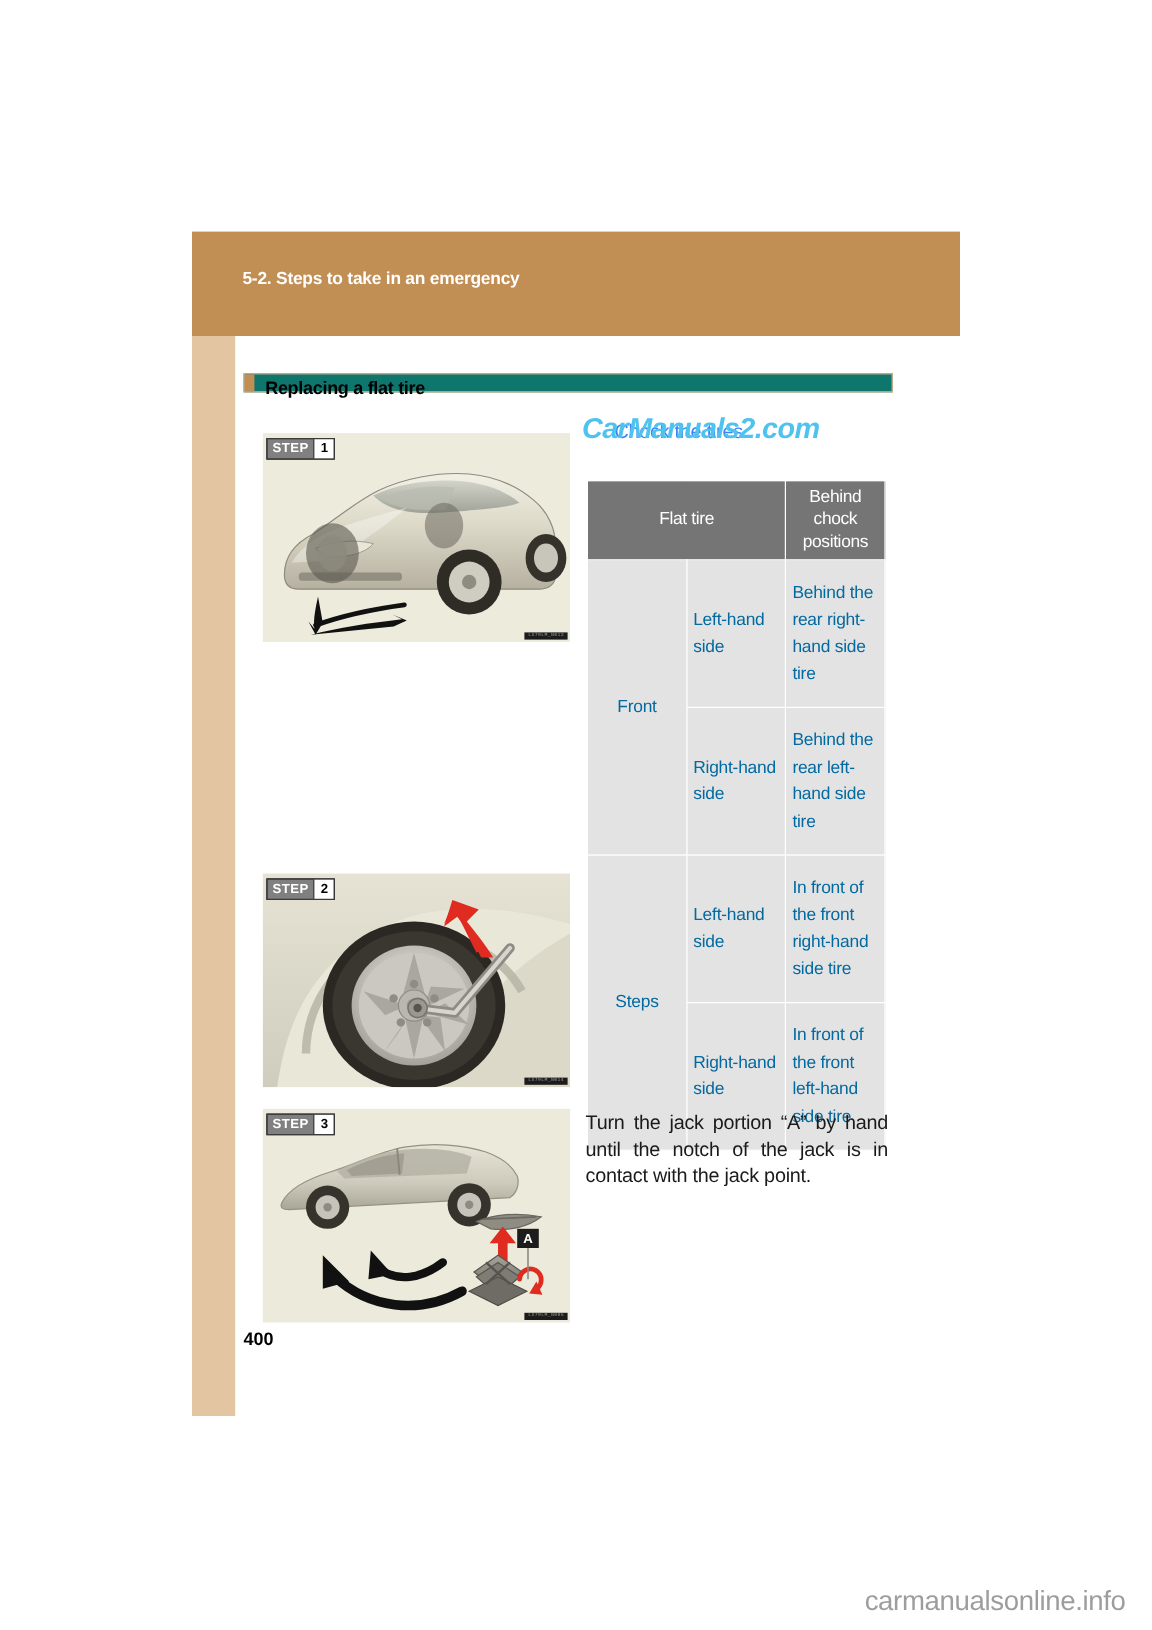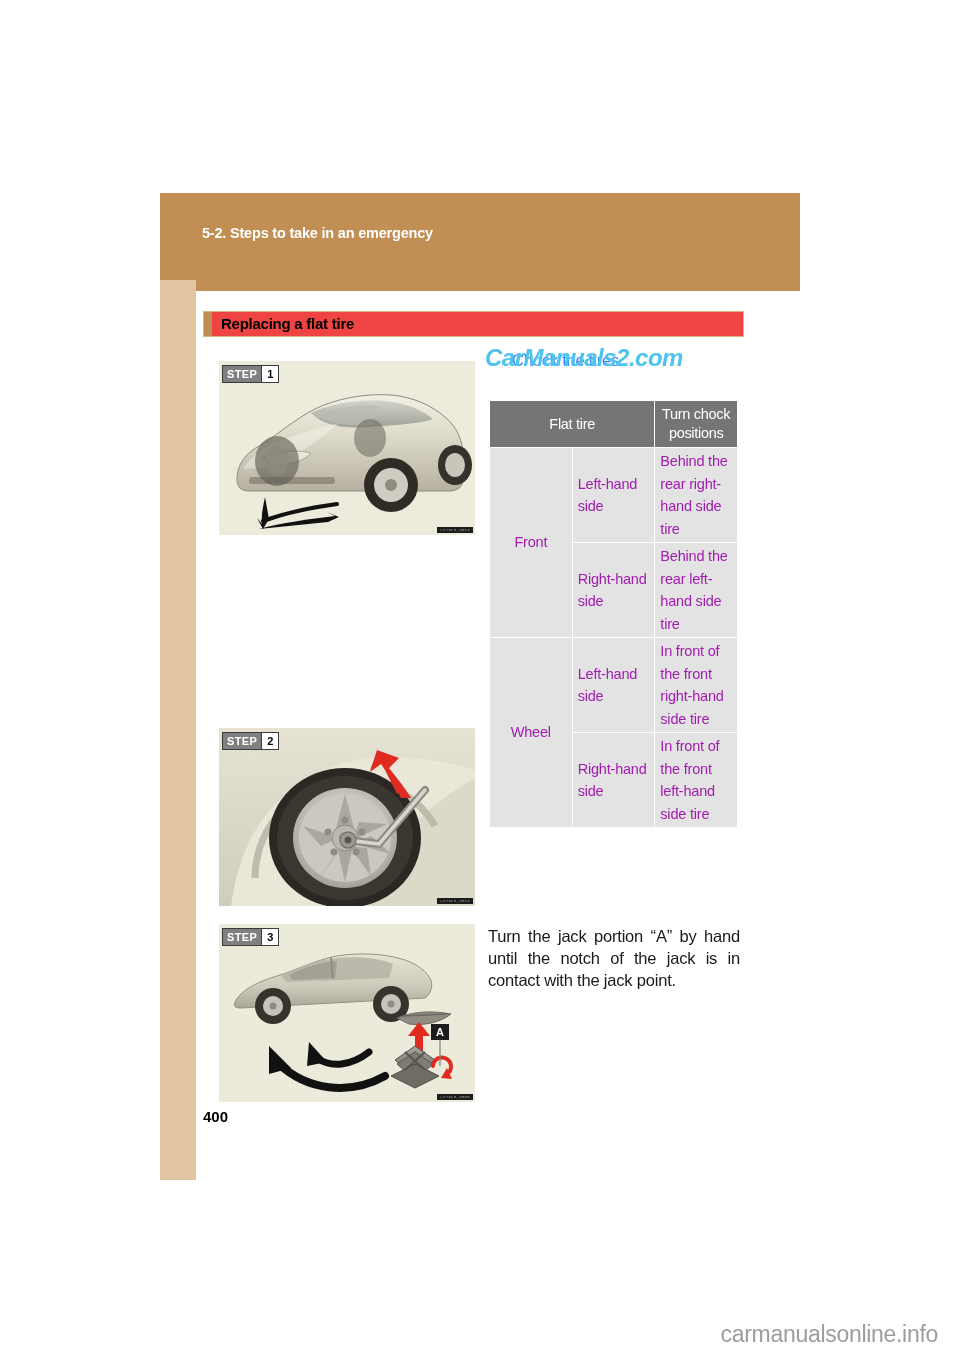--- a/index.html
+++ b/index.html
@@ -20,21 +20,21 @@
     position: absolute;
     inset: 0;
     background: #ffffff;
   }
 
   .header-band {
     position: absolute;
     left: 160px;
     top: 193px;
     width: 640px;
-    height: 98px;
+    height: 87px;
     background: #c18e54;
   }
   .header-band-title {
     position: absolute;
     left: 42px;
     top: 32px;
     color: #ffffff;
     font-size: 14.5px;
     font-weight: 700;
     letter-spacing: -0.2px;
@@ -49,23 +49,23 @@
     height: 900px;
     background: #e3c6a1;
   }
 
   
   .section-title-wrap {
     position: absolute;
     left: 203px;
     top: 311px;
     width: 541px;
-    height: 26px;
+    height: 16px;
     border: 1px solid #d9b385;
-    background: #ef4444;
+    background: #0f766e;
     box-sizing: border-box;
   }
   .section-title-tab {
     position: absolute;
     left: 0;
     top: 0;
     width: 8px;
     height: 100%;
     background: #c18e54;
   }
@@ -190,25 +190,25 @@
     background: #757575;
     color: #ffffff;
     font-size: 14.5px;
     line-height: 19px;
     text-align: center;
     padding: 4px 2px;
     letter-spacing: -0.3px;
   }
   .chock-table tbody td {
     background: #e3e3e3;
-    color: #a21caf;
+    color: #0369a1;
     font-size: 14.5px;
     line-height: 22.5px;
     letter-spacing: -0.2px;
-    padding: 2px 5px;
+    padding: 16px 5px;
   }
   .col-axle   { width: 60px;  text-align: center; }
   .col-side   { width: 78px;  text-align: left; }
   .col-pos    { width: 111px; text-align: left; }
 
   
   .page-number {
     position: absolute;
     left: 203px;
     top: 1108px;
@@ -292,35 +292,35 @@
   </div>
 
   <div class="step1-heading">Chock the tires.</div>
 
   <div class="watermark-top">CarManuals2.com</div>
 
   <table class="chock-table">
     <thead>
       <tr>
         <th colspan="2">Flat tire</th>
-        <th>Turn chock positions</th>
+        <th>Behind chock positions</th>
       </tr>
     </thead>
     <tbody>
       <tr>
         <td class="col-axle" rowspan="2">Front</td>
         <td class="col-side">Left-hand side</td>
         <td class="col-pos">Behind the rear right-hand side tire</td>
       </tr>
       <tr>
         <td class="col-side">Right-hand side</td>
         <td class="col-pos">Behind the rear left-hand side tire</td>
       </tr>
       <tr>
-        <td class="col-axle" rowspan="2">Wheel</td>
+        <td class="col-axle" rowspan="2">Steps</td>
         <td class="col-side">Left-hand side</td>
         <td class="col-pos">In front of the front right-hand side tire</td>
       </tr>
       <tr>
         <td class="col-side">Right-hand side</td>
         <td class="col-pos">In front of the front left-hand side tire</td>
       </tr>
     </tbody>
   </table>
 

